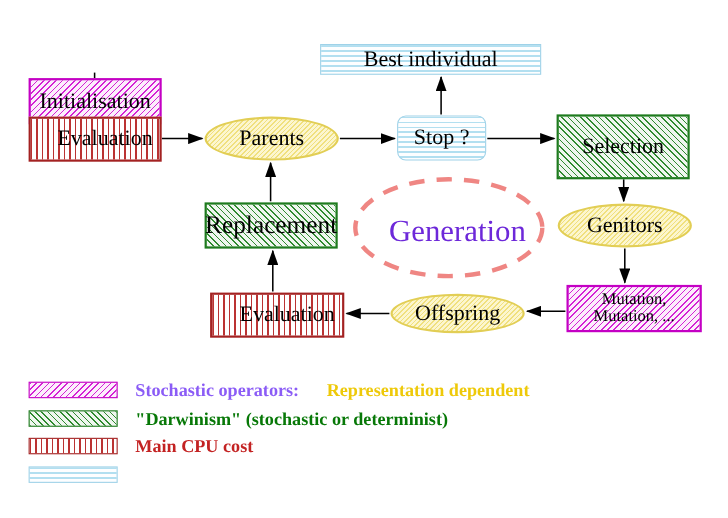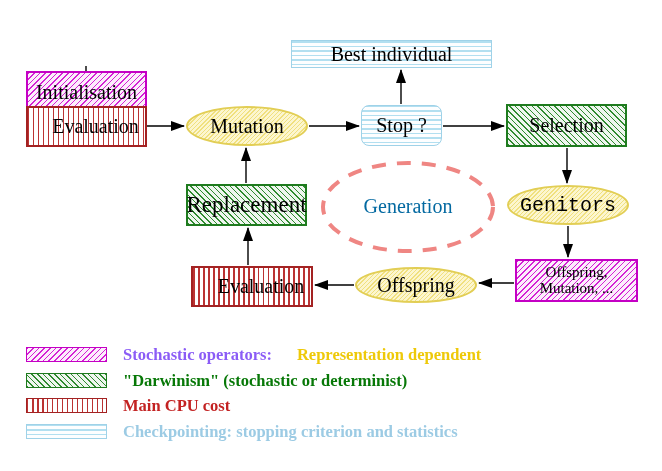--- a/index.html
+++ b/index.html
@@ -41,29 +41,29 @@
     background-image:repeating-linear-gradient(135deg,#f0e07e 0,#f0e07e 1px,rgba(255,255,255,0) 1px,rgba(255,255,255,0) 3px);
     border-radius:50%;
   }
   .rounded { border-radius:8px; }
   
   .n-init        { left:26px;  top:24px;  width:121px; height:42px;margin-top:47px; }
   .n-eval-top    { left:26px;  top:106px; width:121px; height:41px; }
   .n-parents     { left:186px; top:106px; width:122px; height:40px; }
   .n-best        { left:291px; top:40px;  width:201px; height:28px; }
   .n-stop        { left:361px; top:105px; width:81px;  height:41px; }
-  .n-selection   { left:506px; top:104px; width:121px; height:43px; }
-  .n-genitors    { left:507px; top:185px; width:122px; height:40px;font-family:Liberation Mono, monospace; }
+  .n-selection   { left:506px; top:104px; width:121px; height:59px; }
+  .n-genitors    { left:507px; top:185px; width:122px; height:40px; }
   .n-replacement { left:186px; top:184px; width:121px; height:42px; font-size:23px; }
   .n-crossover   { left:515px; top:259px; width:123px; height:43px; font-size:15px; flex-direction:column; }
   .n-offspring   { left:355px; top:267px; width:122px; height:36px; }
   .n-eval-bot    { left:191px; top:266px; width:122px; height:41px; }
   .n-generation  {
     position:absolute; left:338px; top:195px; width:140px;
-    text-align:center; font-size:20px; color:#0369a1; white-space:nowrap;
+    text-align:right; font-size:28px; color:#6d28d9; white-space:nowrap;
   }
   
   .wires { position:absolute; left:0; top:0; width:662px; height:471px; pointer-events:none; }
   .wires line { stroke:#000; stroke-width:1.4; }
   
   .swatch { position:absolute; left:26px; width:81px; height:15px; box-sizing:border-box; }
   .sw-magenta { border:1.5px solid #c400c4; }
   .sw-green   { border:1.5px solid #1e7b1e; }
   .sw-red     { border:1.5px solid #a32222; }
   .sw-cyan    { border:1.5px solid #9fd2e8; }
@@ -104,21 +104,21 @@
 
   <div class="node n-init hatch-magenta">
     <span>Initialisation</span>
   </div>
 
   <div class="node n-eval-top stripe-red">
     <span>Evaluation</span>
   </div>
 
   <div class="node n-parents hatch-yellow">
-    <span>Mutation</span>
+    <span>Parents</span>
   </div>
 
   <div class="node n-best stripe-cyan">
     <span>Best individual</span>
   </div>
 
   <div class="node n-stop stripe-cyan rounded">
     <span>Stop ?</span>
   </div>
 
@@ -130,21 +130,21 @@
     <span>Genitors</span>
   </div>
 
   <div class="node n-replacement hatch-green">
     <span>Replacement</span>
   </div>
 
   <div class="n-generation">Generation</div>
 
   <div class="node n-crossover hatch-magenta">
-    <span>Offspring,</span>
+    <span>Mutation,</span>
     <span>Mutation, ...</span>
   </div>
 
   <div class="node n-offspring hatch-yellow">
     <span>Offspring</span>
   </div>
 
   <div class="node n-eval-bot stripe-red">
     <span>Evaluation</span>
   </div>
@@ -154,15 +154,14 @@
     <span class="c-magenta">Stochastic operators:</span><span class="c-gold">Representation dependent</span>
   </div>
 
   <div class="swatch sw-green hatch-green" style="top:373px;"></div>
   <div class="legend-text c-green" style="top:370px;">"Darwinism" (stochastic or determinist)</div>
 
   <div class="swatch sw-red stripe-red" style="top:398px;"></div>
   <div class="legend-text c-red" style="top:395px;text-align:right;">Main CPU cost</div>
 
   <div class="swatch sw-cyan stripe-cyan" style="top:424px;"></div>
-  <div class="legend-text c-ltblue" style="top:421px;">Checkpointing: stopping criterion and statistics</div>
 
 </div>
 
 </body></html>

